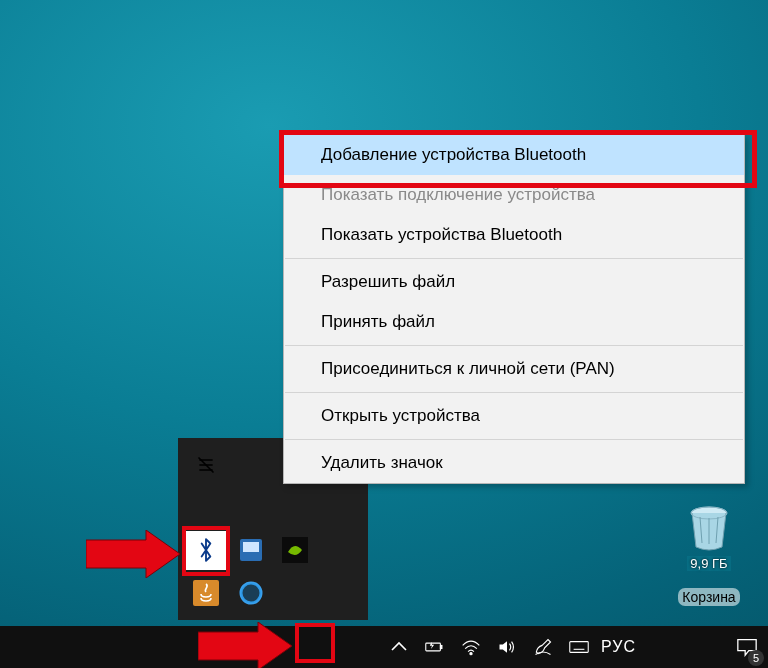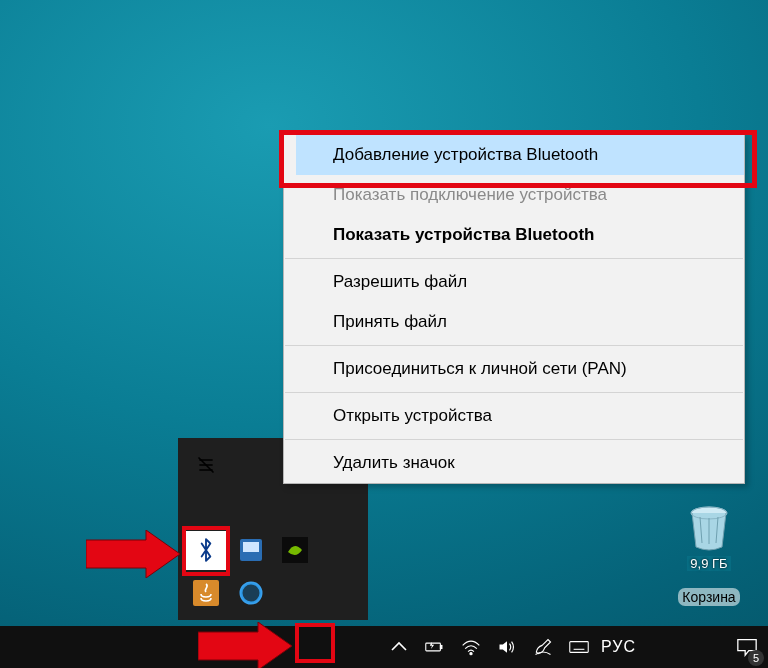--- a/index.html
+++ b/index.html
@@ -50,25 +50,25 @@
   }
 
   
   .ctxmenu{
     position:absolute;left:283px;top:134px;width:460px;
     background:#f2f2f2;border:1px solid #b6b6b6;
     box-shadow:3px 3px 6px rgba(0,0,0,.25);
     font-size:17px;color:#000;
   }
   .ctx-item{
-    padding:10px 28px 10px 37px;line-height:20px;cursor:default;margin-left:12px;
+    padding:10px 28px 10px 37px;line-height:20px;cursor:default;
   }
   .ctx-item.hover{background:#bfe3ff}
   .ctx-item.disabled{color:#8a8a8a}
-  .ctx-item.bold{font-weight:700}
+  .ctx-item.bold{font-weight:400}
   .ctx-sep{height:1px;background:#d4d4d4;margin:3px 1px}
   .ctx-highlight{
     position:absolute;left:279px;top:130px;width:468px;height:48px;border:5px solid #e30613;pointer-events:none;
   }
 
   
   .recycle{
     position:absolute;right:14px;bottom:62px;width:90px;text-align:center;
     color:#fff;font-size:14px;
   }

